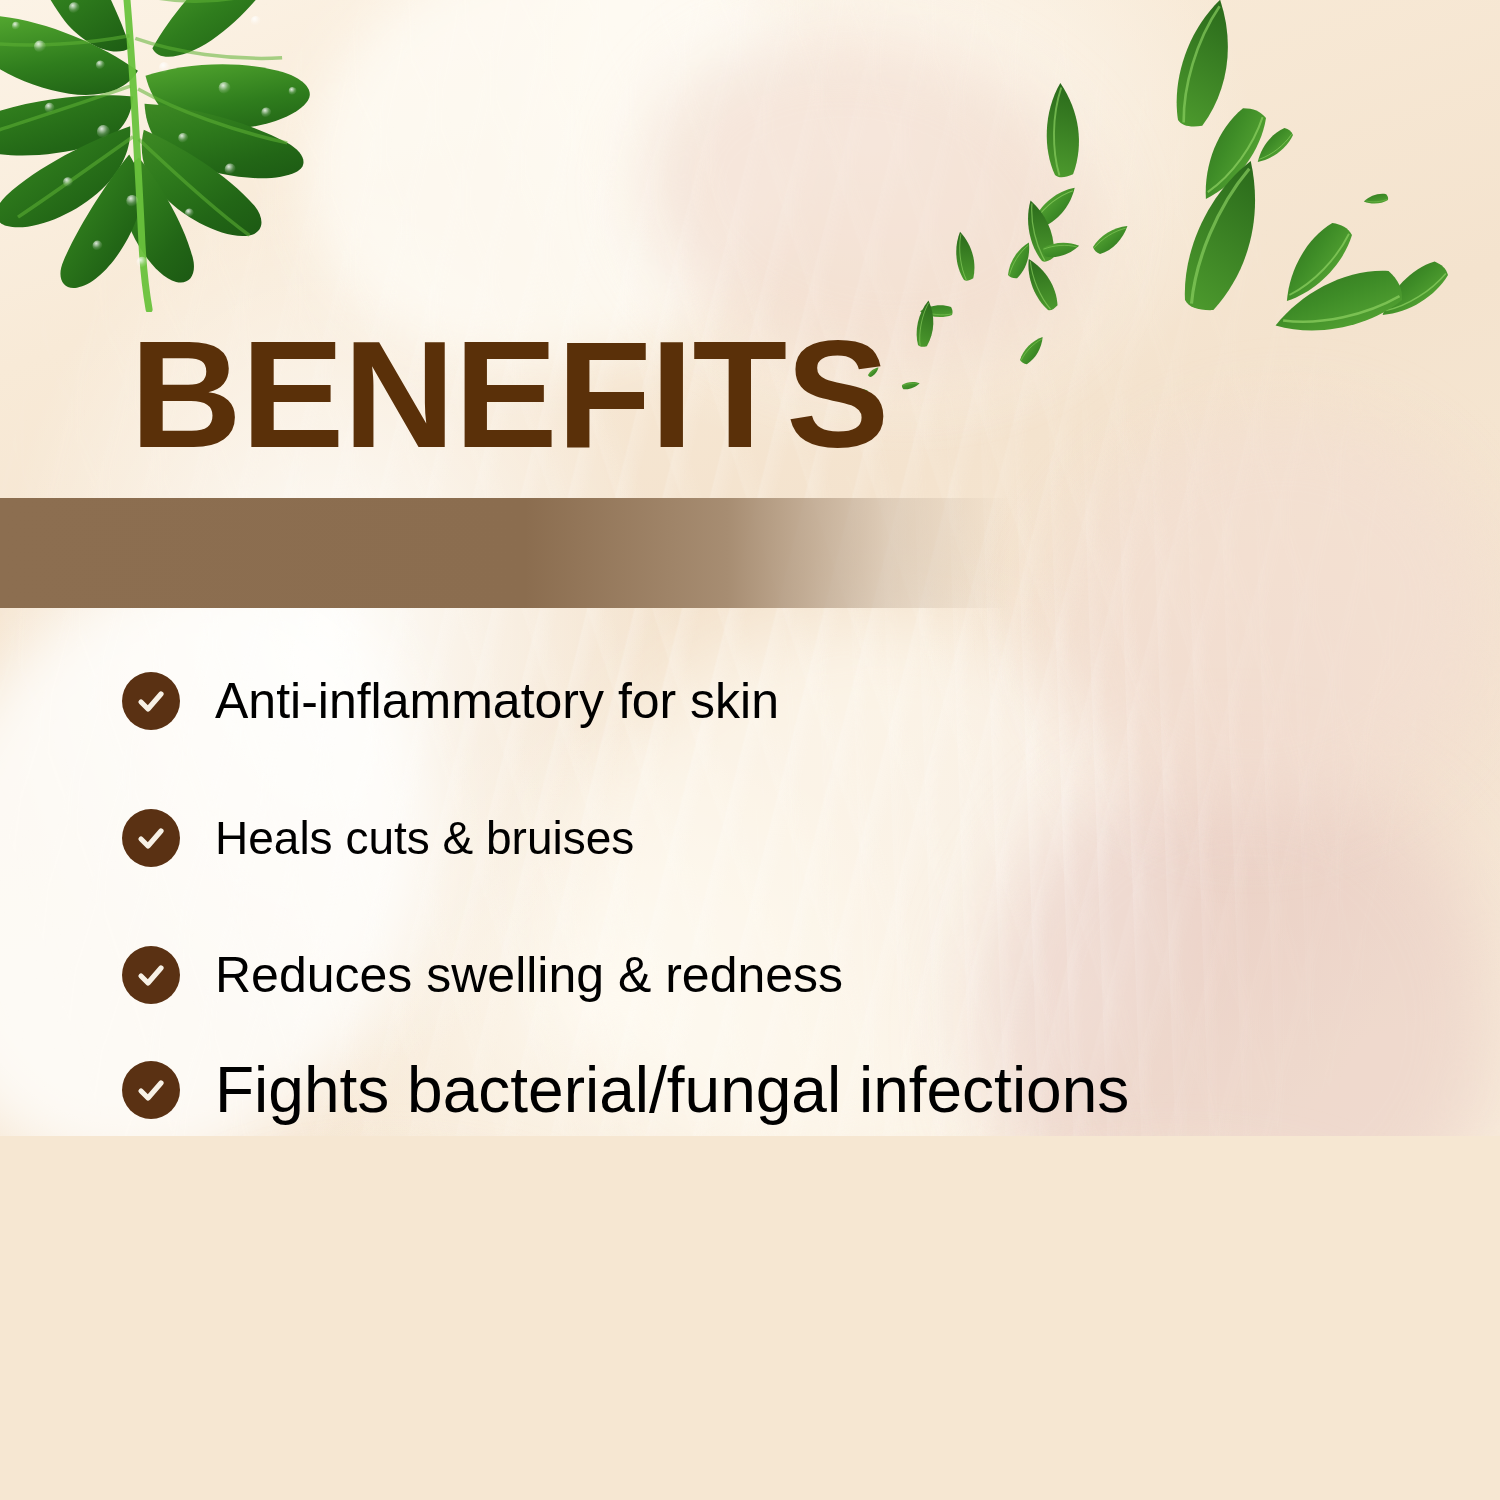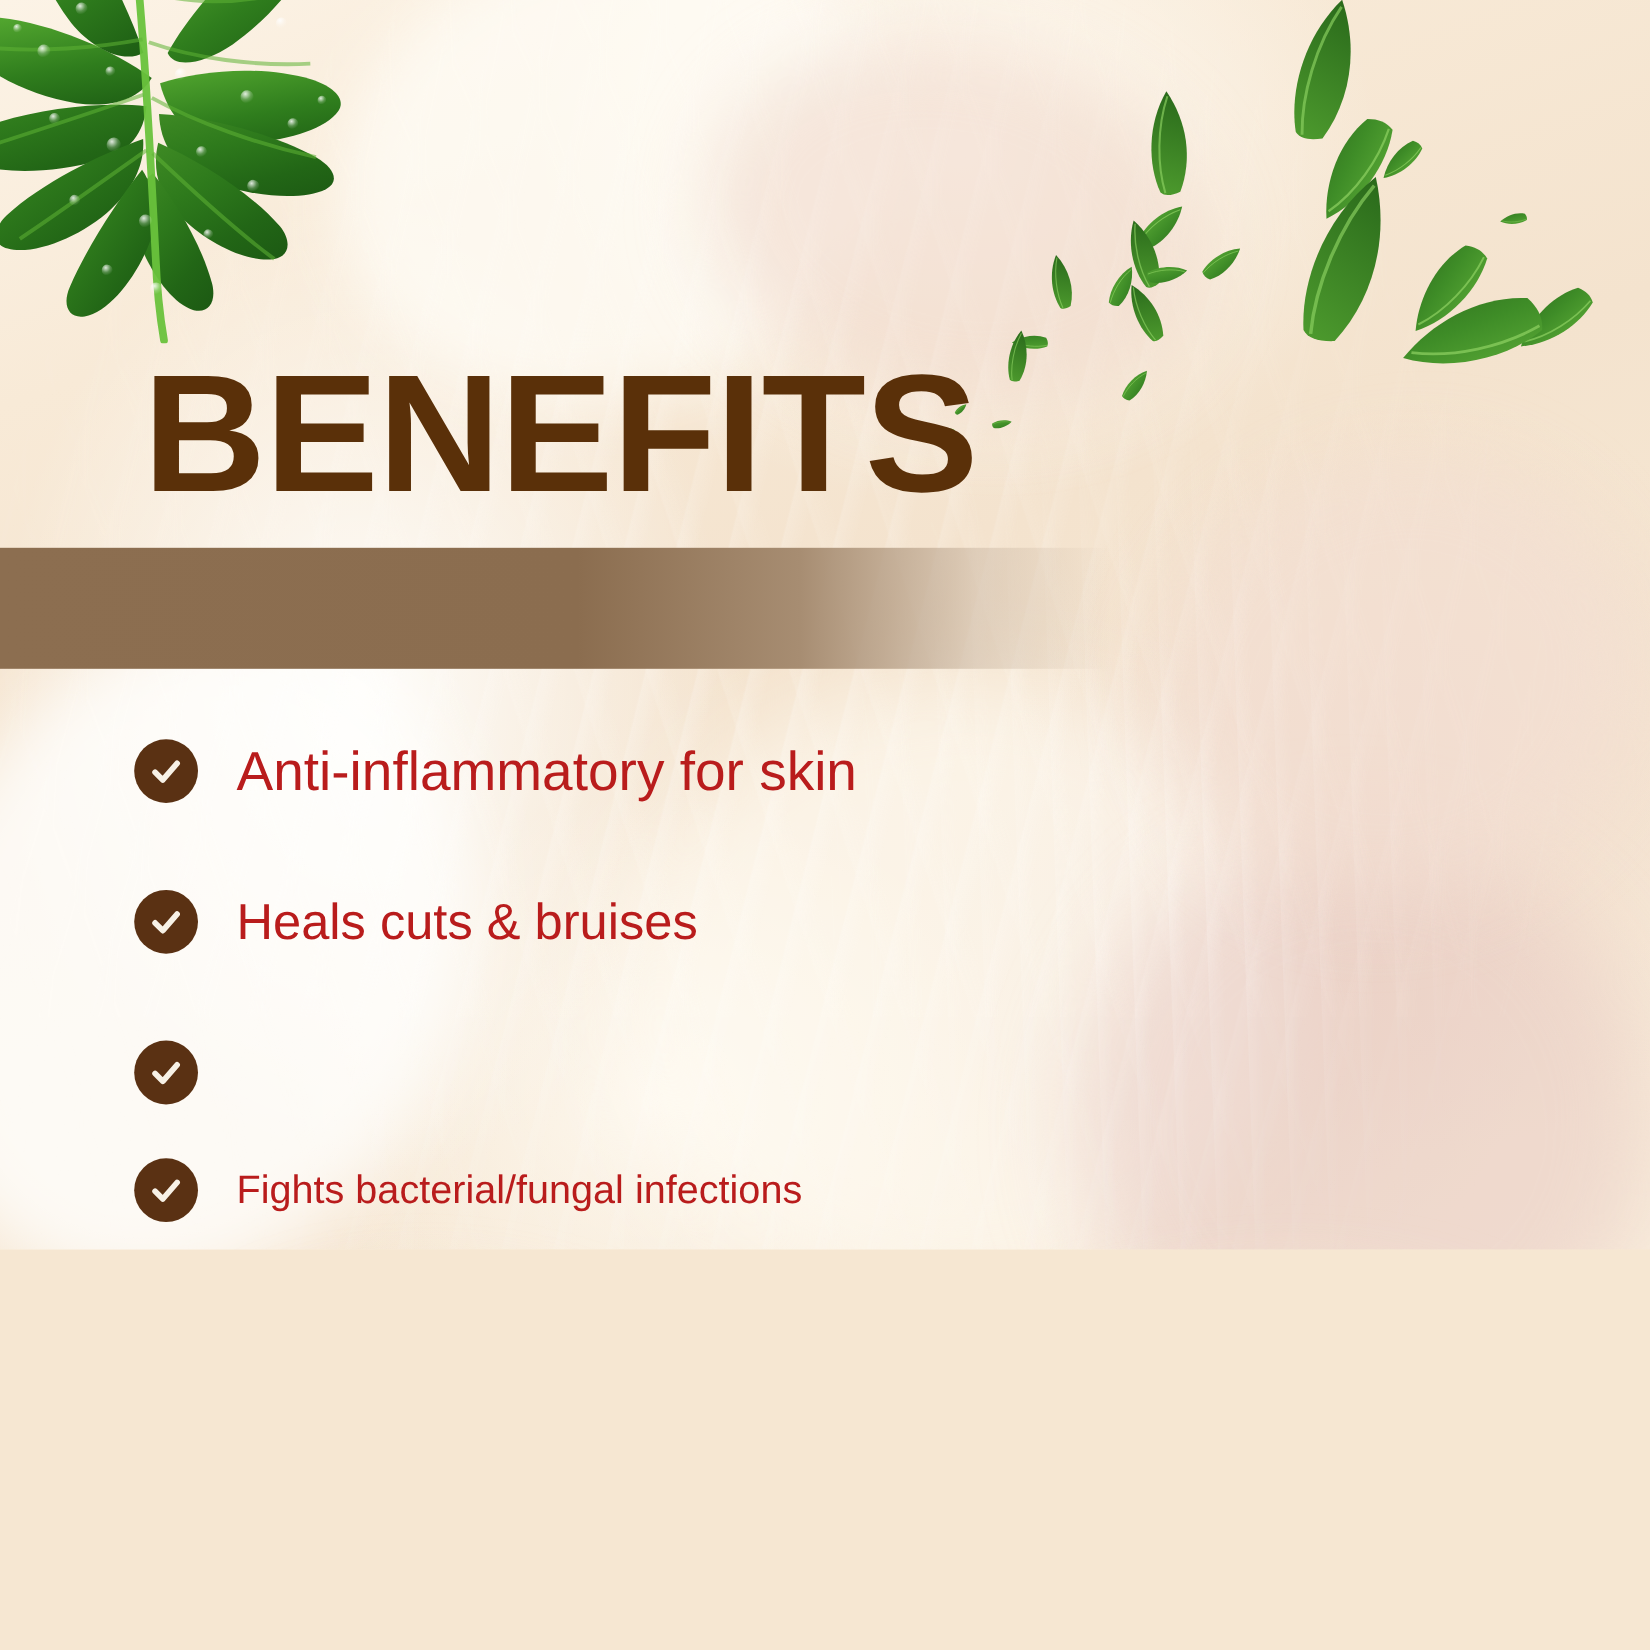--- a/index.html
+++ b/index.html
@@ -77,27 +77,27 @@
   .bullet{
     width:58px;height:58px;border-radius:50%;
     background:#5A3113;flex:0 0 58px;
     display:flex;align-items:center;justify-content:center;
   }
   .bullet svg{display:block;}
   .label{
     margin-left:35px;
     font-family:"Liberation Sans", sans-serif;
     font-weight:400;
-    color:#b91c1c;
+    color:#000000;
     white-space:nowrap;
   }
   .i0{top:0px;}    .i0 .label{font-size:50px;}
   .i1{top:137px;}  .i1 .label{font-size:46px;}
   .i2{top:274px;}  .i2 .label{font-size:50px;}
-  .i3{top:381px;}  .i3 .label{font-size:36px;}
+  .i3{top:381px;}  .i3 .label{font-size:64px;}
 
   
   .leaf-tl{position:absolute;left:-62px;top:-118px;width:410px;height:430px;}
   .leaf-bc{position:absolute;left:495px;top:1282px;width:440px;height:300px;}
   .mini-leaves{position:absolute;left:0;top:0;width:1500px;height:420px;}
 </style>
 </head>
 <body>
 
 <div class="canvas">
@@ -294,20 +294,21 @@
       </span>
       <span class="label">Heals cuts &amp; bruises</span>
     </div>
 
     <div class="item i2">
       <span class="bullet">
         <svg width="34" height="34" viewBox="0 0 34 34" aria-hidden="true">
           <path d="M7 18 L14 25 L27 10" stroke="#F7F1E6" stroke-width="5.2" fill="none" stroke-linecap="round" stroke-linejoin="round"></path>
         </svg>
       </span>
+      <span class="label">Reduces swelling &amp; redness</span>
     </div>
 
     <div class="item i3">
       <span class="bullet">
         <svg width="34" height="34" viewBox="0 0 34 34" aria-hidden="true">
           <path d="M7 18 L14 25 L27 10" stroke="#F7F1E6" stroke-width="5.2" fill="none" stroke-linecap="round" stroke-linejoin="round"></path>
         </svg>
       </span>
       <span class="label">Fights bacterial/fungal infections</span>
     </div>

